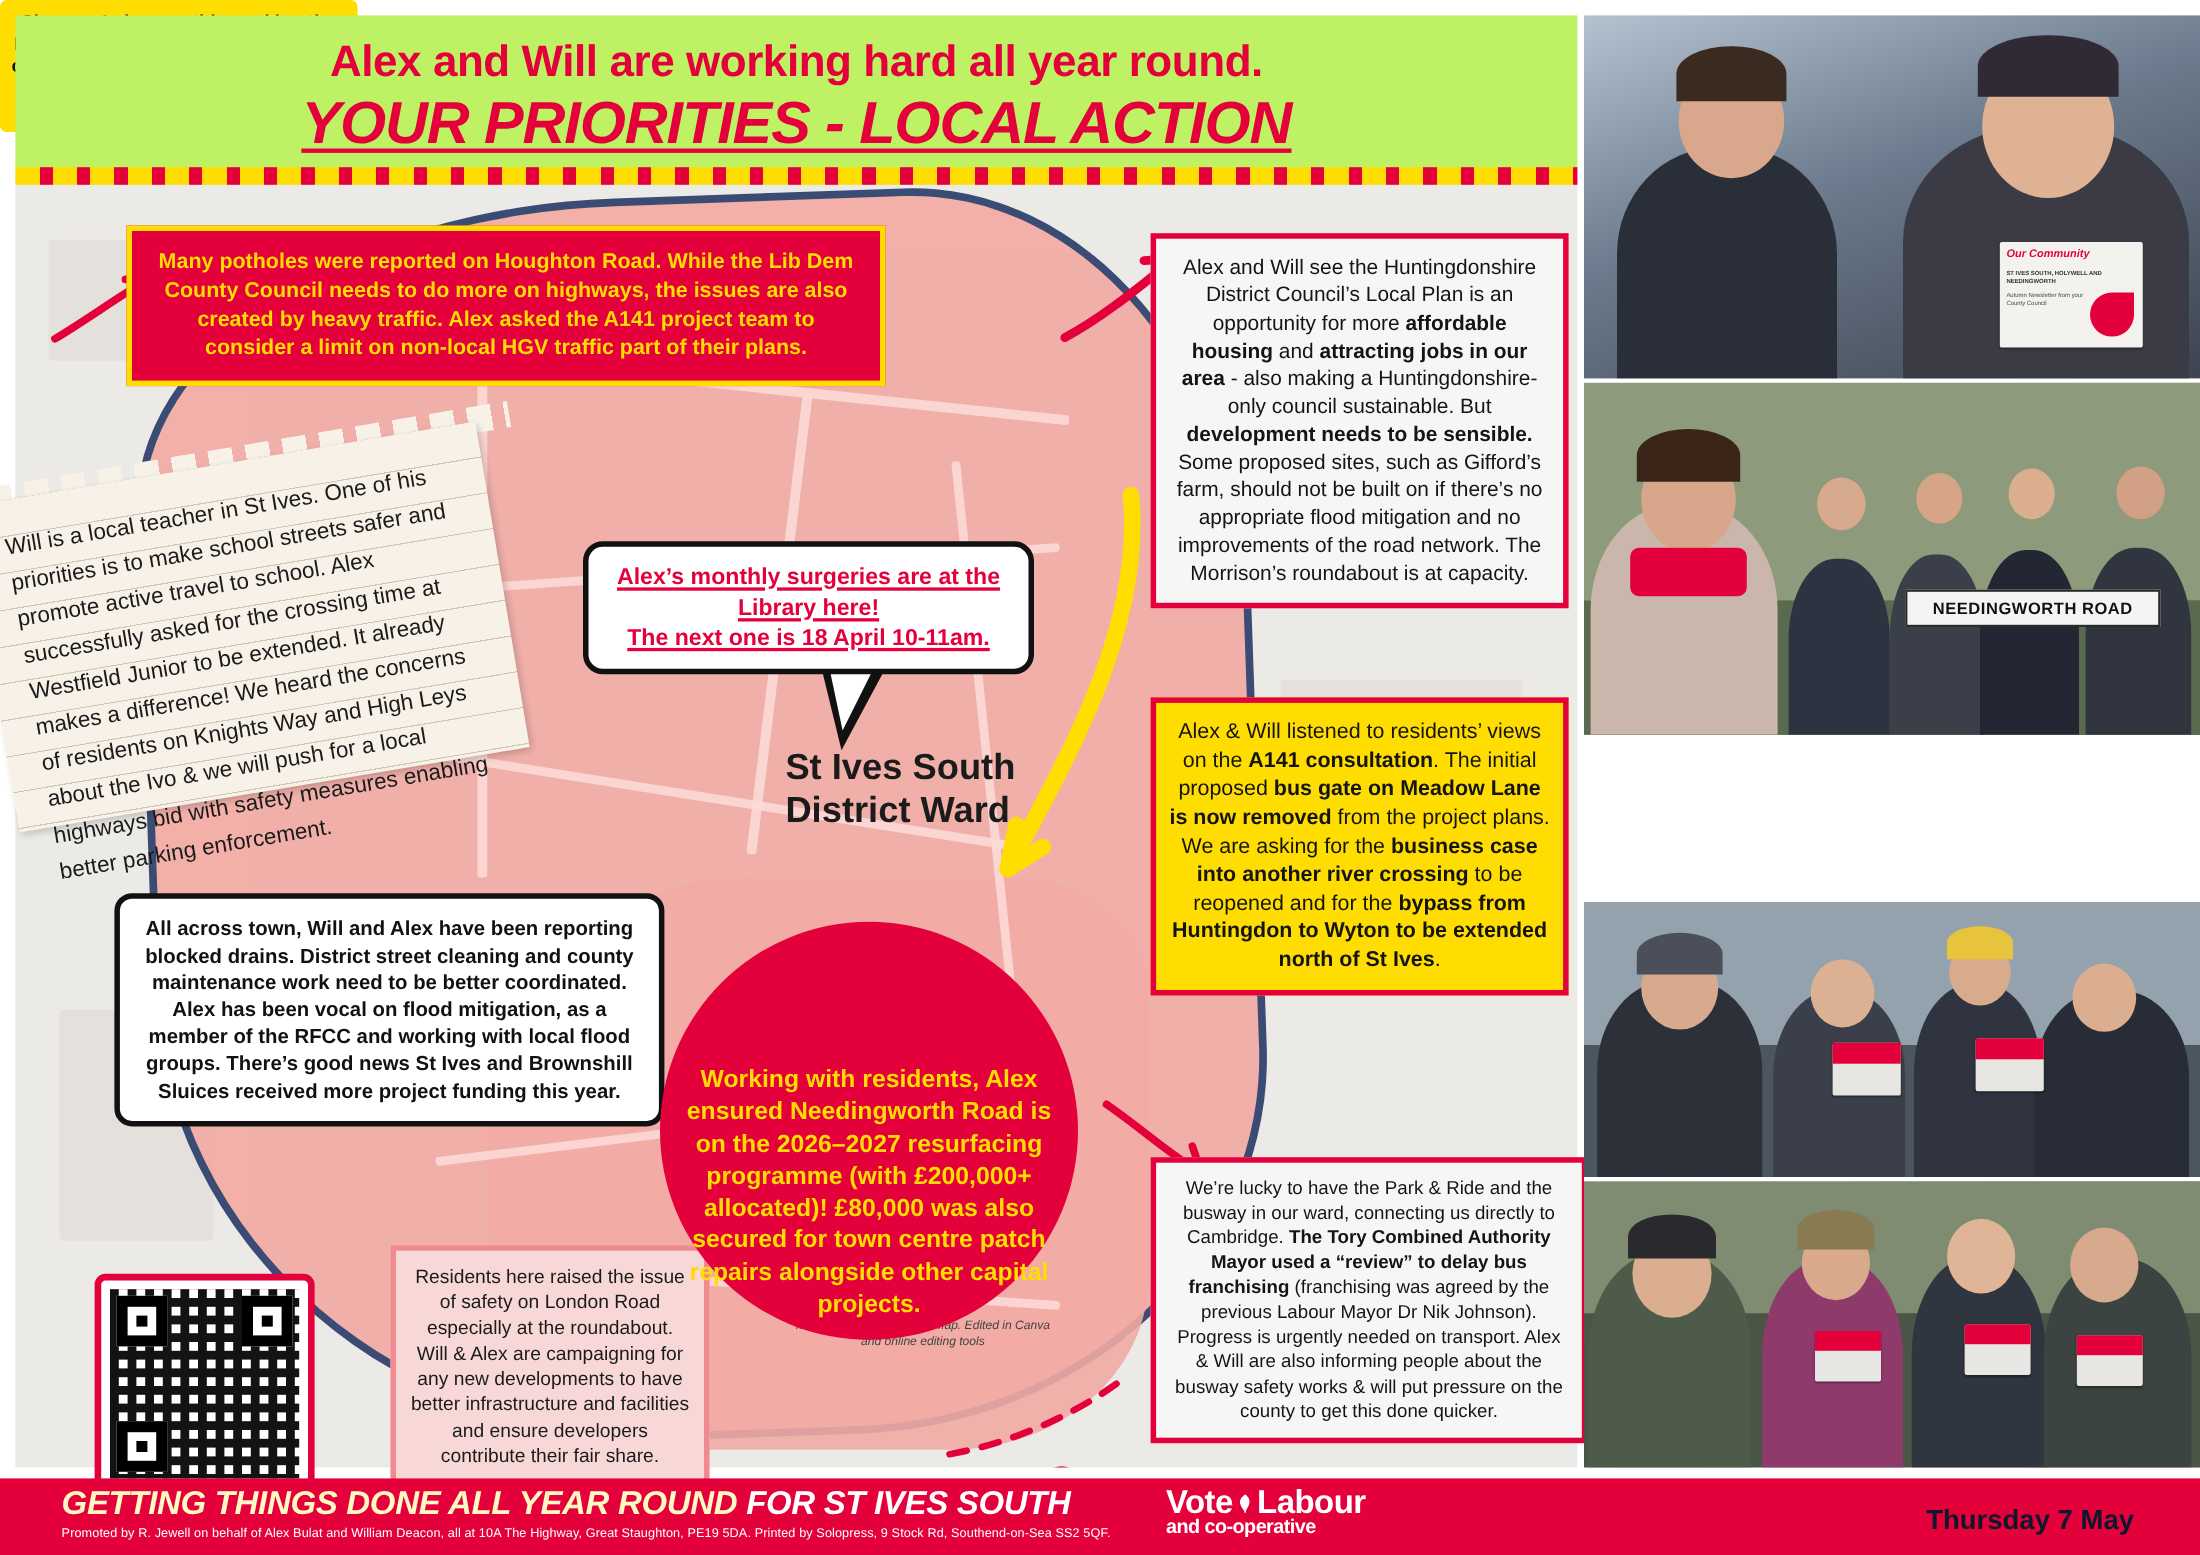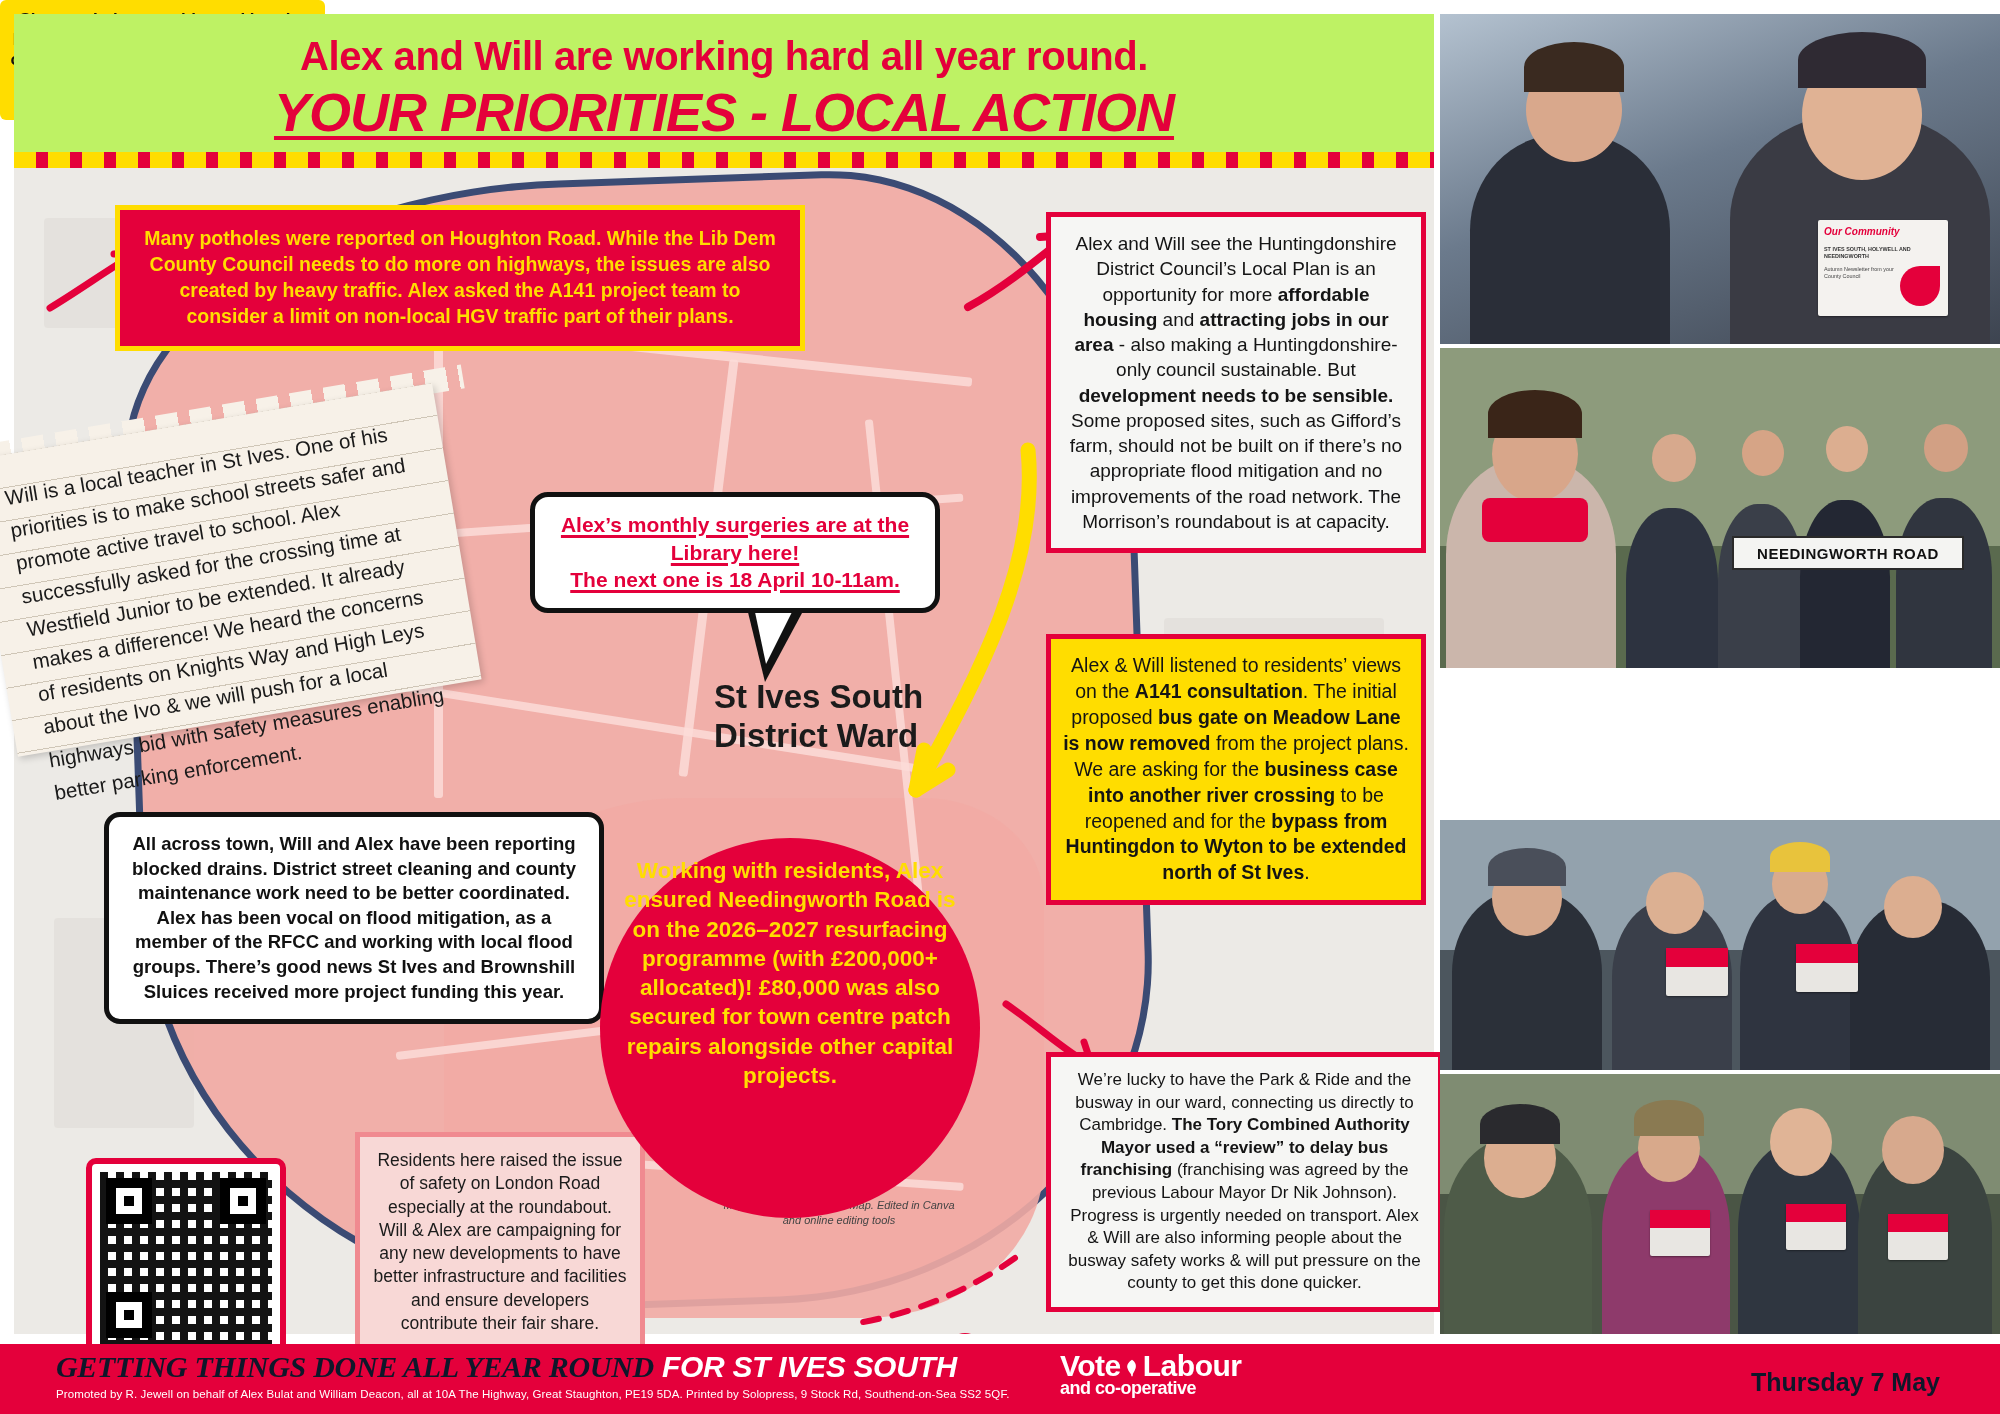--- a/index.html
+++ b/index.html
@@ -150,21 +150,21 @@
     position: absolute; left: 14px; top: 152px; width: 1420px; height: 16px;
     background: repeating-linear-gradient(to right,
       #ffdd00 0px, #ffdd00 22px, #e4003b 22px, #e4003b 34px);
   }
 
   
   .circle {
     position: absolute; left: 600px; top: 838px; width: 380px; height: 380px;
     background: #e4003b; border-radius: 50%;
     color: #ffdd00; font-weight: 800; font-size: 22.5px; line-height: 1.3;
-    text-align: center; display: flex; align-items: flex-start; justify-content: center;
+    text-align: center; display: flex; align-items: flex-end; justify-content: center;
     padding: 18px 22px;
   }
 
   
   .qr {
     position: absolute; left: 86px; top: 1158px; width: 200px; height: 200px;
     background: #fff; border: 6px solid #e4003b; border-radius: 10px; padding: 8px;
   }
   .qr-grid {
     width: 100%; height: 100%;
@@ -238,21 +238,21 @@
 
   
   .footer {
     position: absolute; left: 0; top: 1344px; width: 2000px; height: 70px;
     background: #e4003b;
   }
   .foot-title {
     position: absolute; left: 56px; top: 6px;
     font-weight: 800; font-style: italic; font-size: 30px; letter-spacing: -0.3px;
   }
-  .foot-title .y { color: #0f172a; font-family: Liberation Serif, serif; }
+  .foot-title .y { color: #fef9c3; }
   .foot-title .w { color: #ffffff; }
   .imprint {
     position: absolute; left: 56px; top: 44px; width: 1100px;
     color: #fff; font-size: 11.5px; letter-spacing: .1px;
   }
   .vote {
     position: absolute; left: 1060px; top: 8px; width: 330px; color: #fff;
     font-weight: 800; font-size: 30px; line-height: .94; letter-spacing: -.5px;
   }
   .vote .sub { font-size: 18px; font-weight: 800; display: block; }

